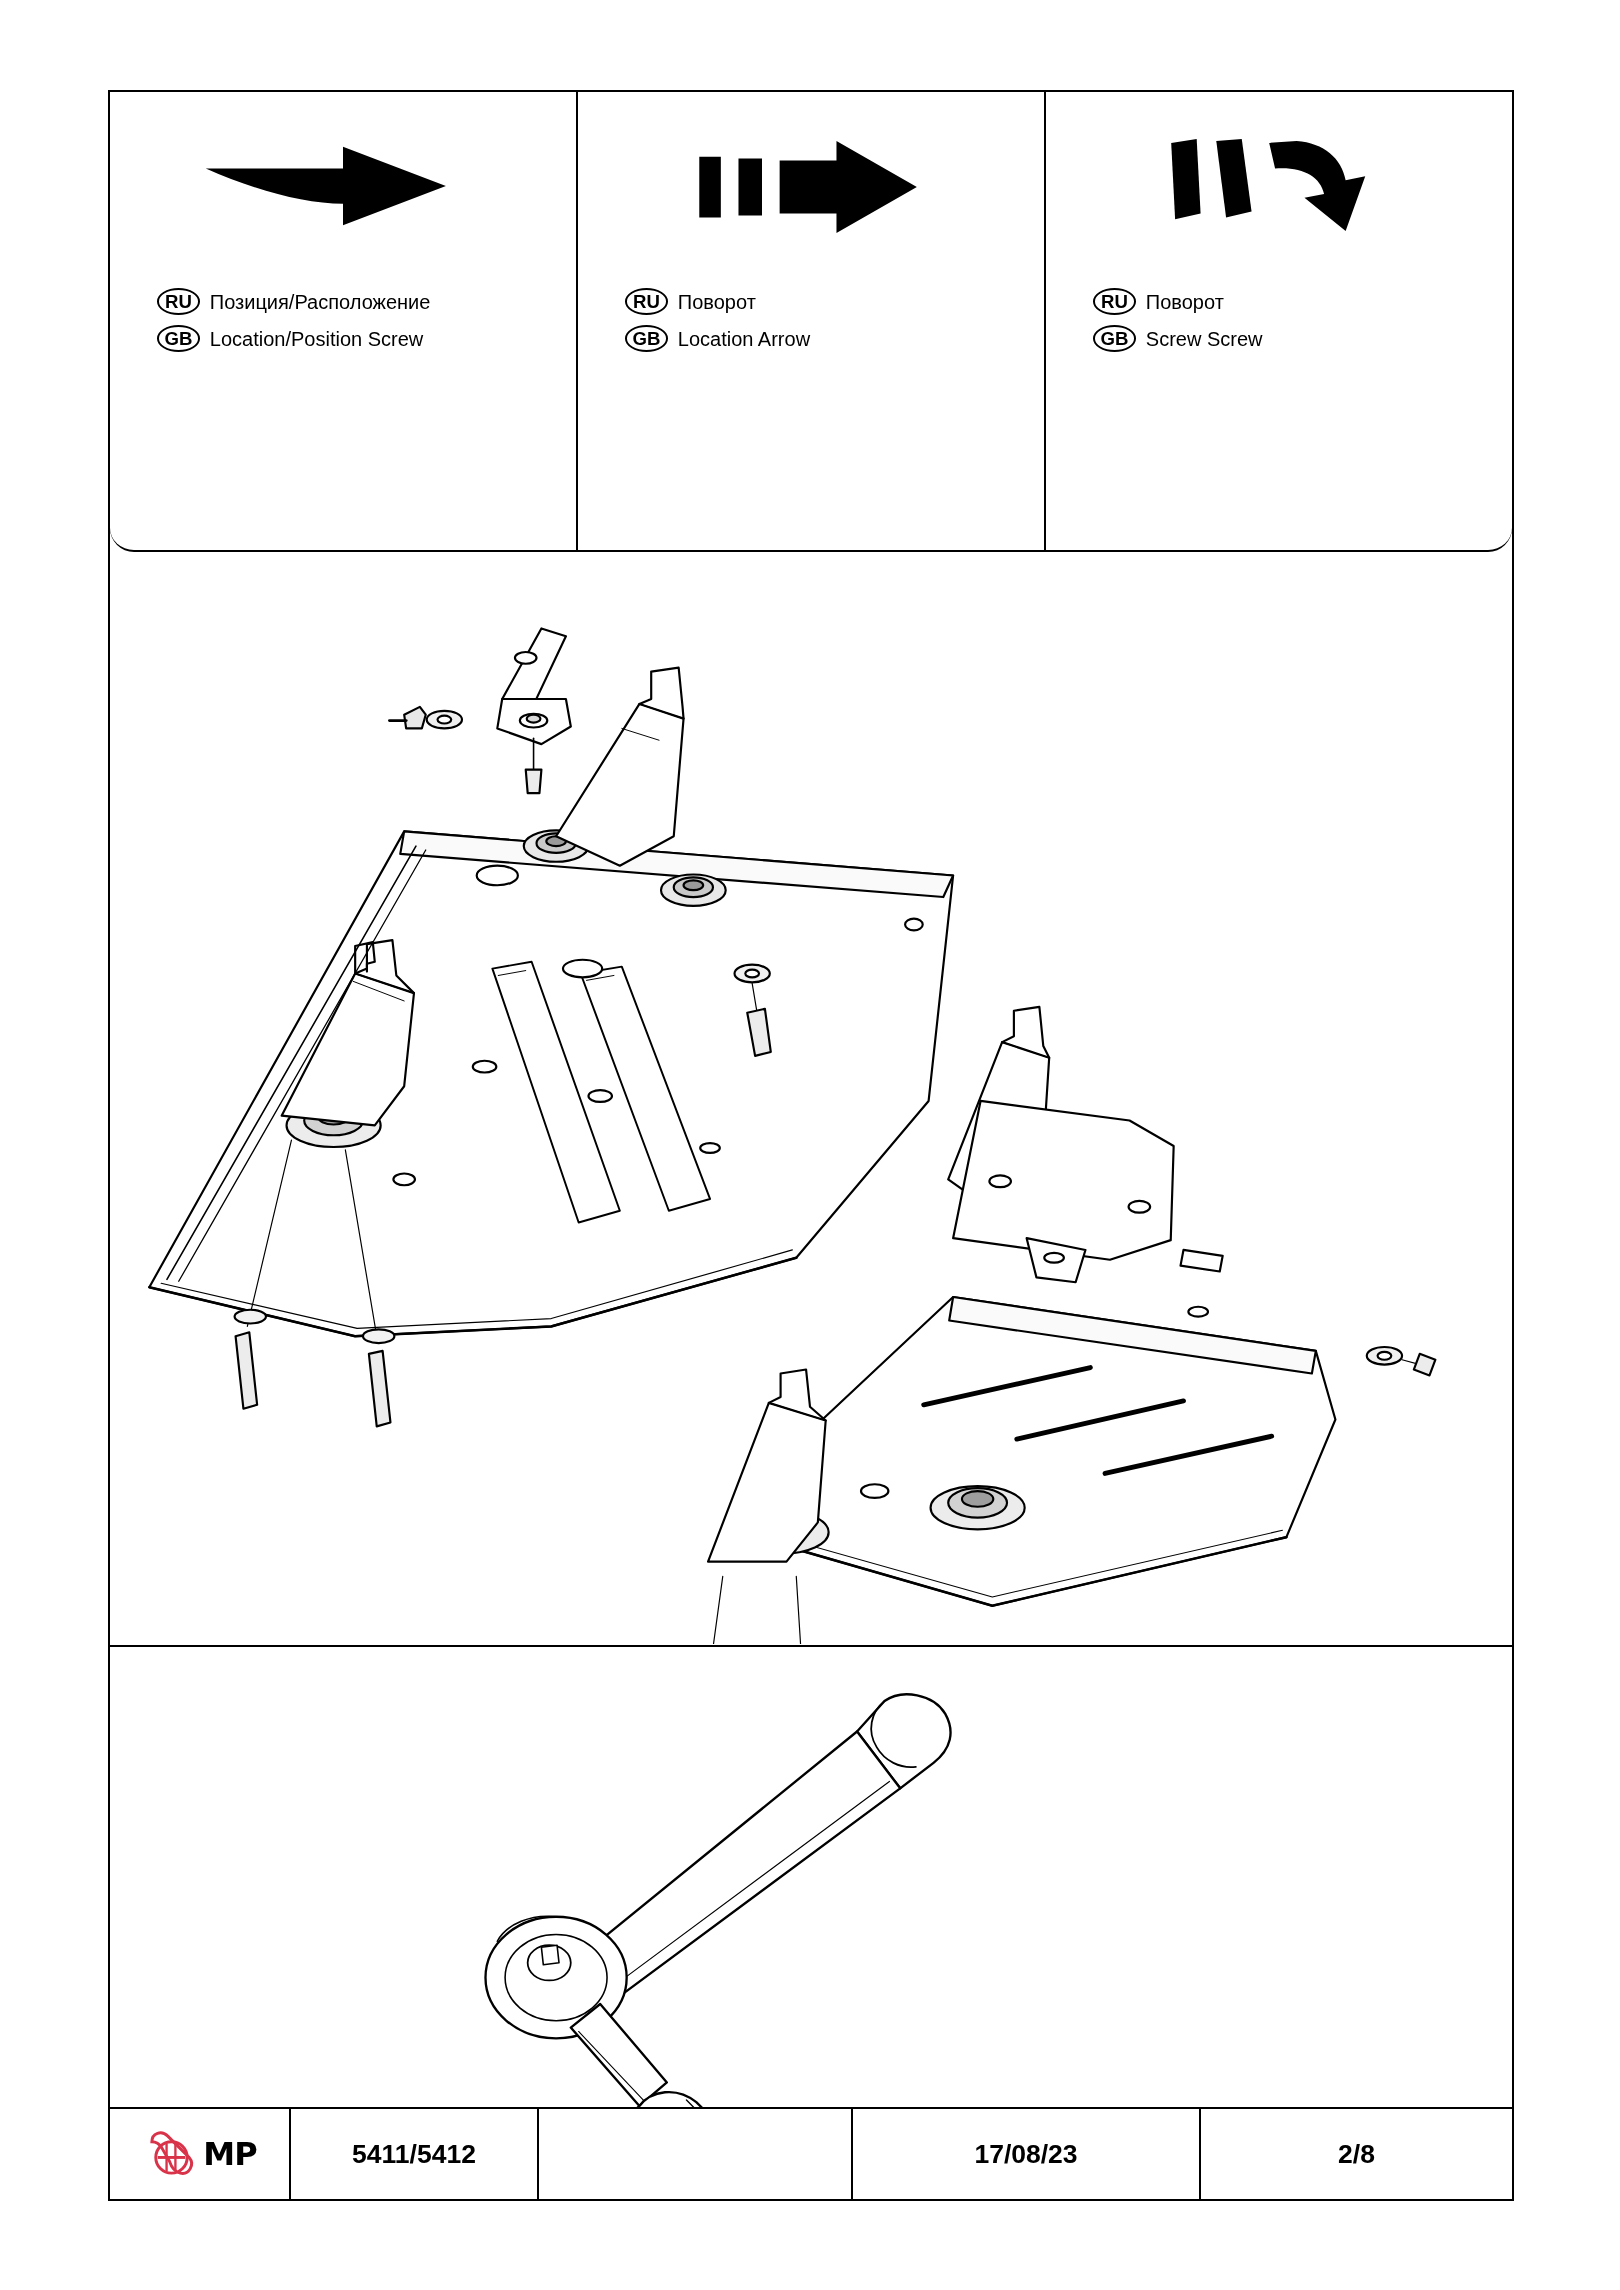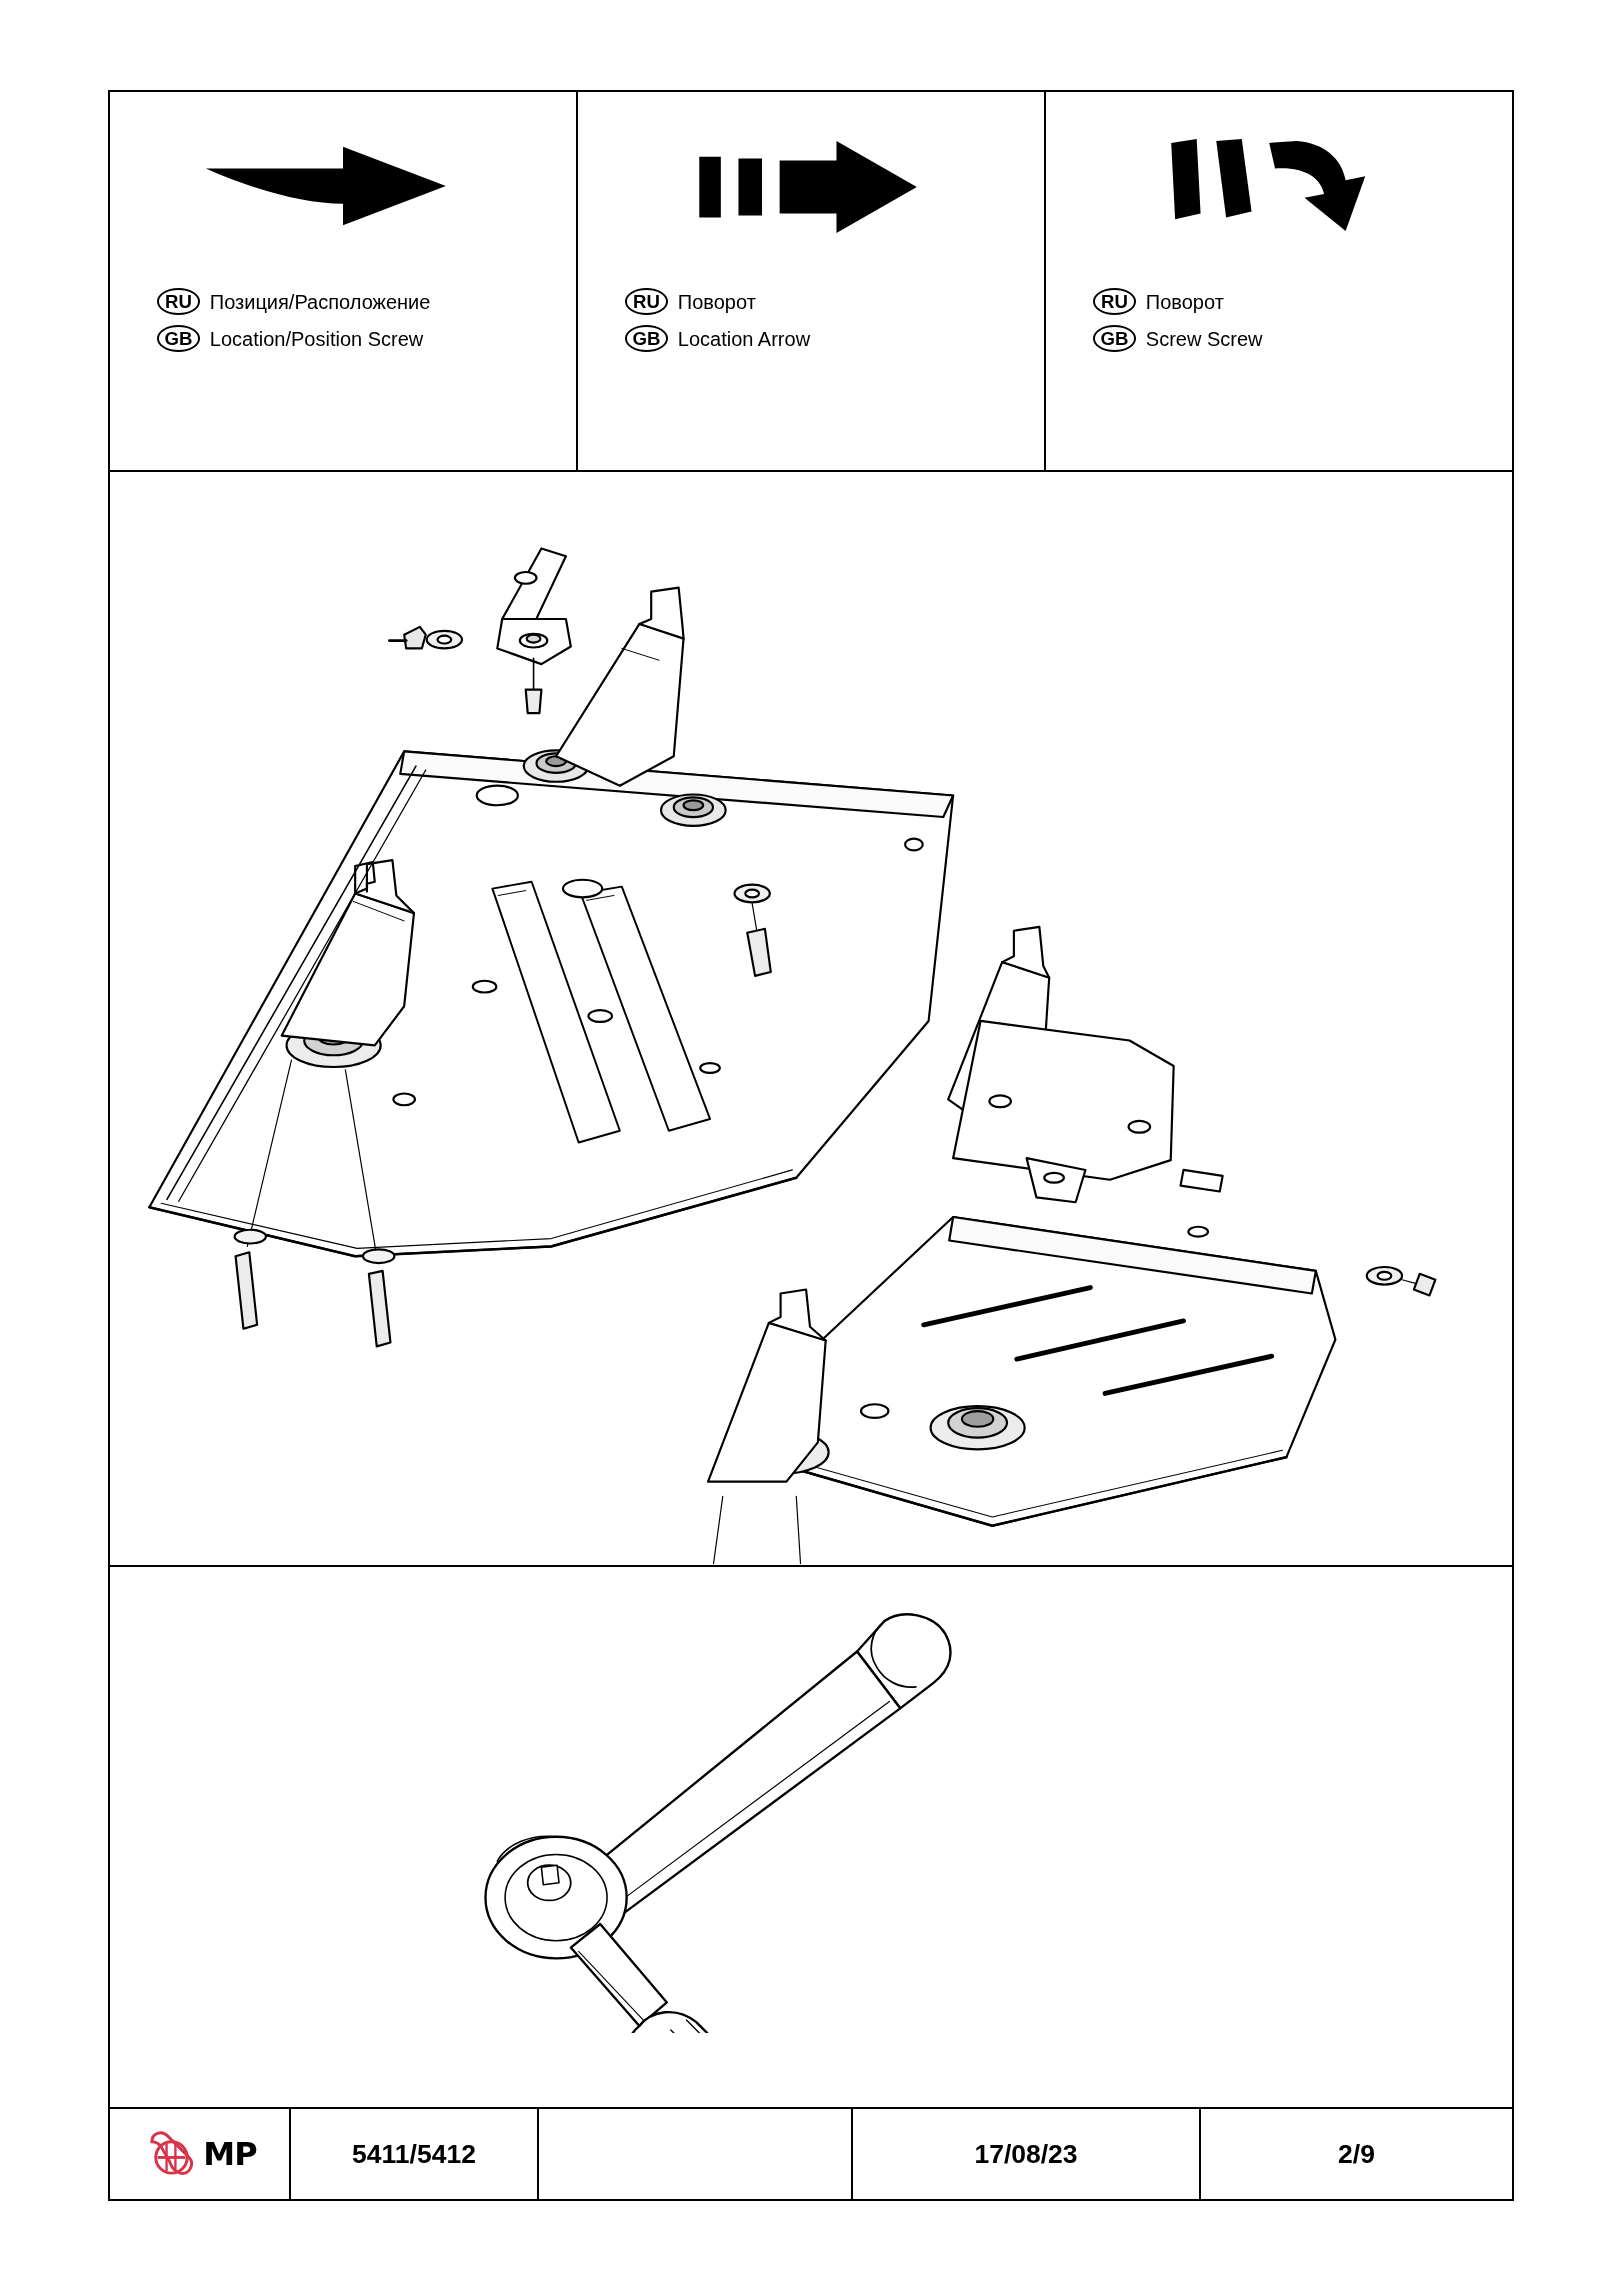--- a/index.html
+++ b/index.html
@@ -24,23 +24,24 @@
     height: 2111px;
     border: 2.9px solid #000;
     box-sizing: border-box;
     display: flex;
     flex-direction: column;
   }
 
   
   .legend-row {
     display: flex;
-    height: 380px;
+    height: 460px;
     border-bottom: 2.9px solid #000;
     box-sizing: border-box;
+    border-radius: 24px;
   }
   .legend-cell {
     flex: 1 1 0;
     position: relative;
     box-sizing: border-box;
     border-right: 2.9px solid #000;
     display: flex;
     flex-direction: column;
     align-items: center;
   }
@@ -363,17 +364,17 @@
           <path d="M16,30 L44,30" stroke="#d9334a" stroke-width="3"></path>
           <path d="M25,16 L25,44" stroke="#d9334a" stroke-width="2.4"></path>
           <path d="M34,16 L34,44" stroke="#d9334a" stroke-width="2.4"></path>
         </svg>
         <span class="logo-text">MP</span>
       </div>
     </div>
     <div class="footer-cell f-model">5411/5412</div>
     <div class="footer-cell f-blank"></div>
     <div class="footer-cell f-date">17/08/23</div>
-    <div class="footer-cell f-page">2/9</div>
+    <div class="footer-cell f-page">2/8</div>
   </div>
 
 </div>
 
 
 </body></html>

